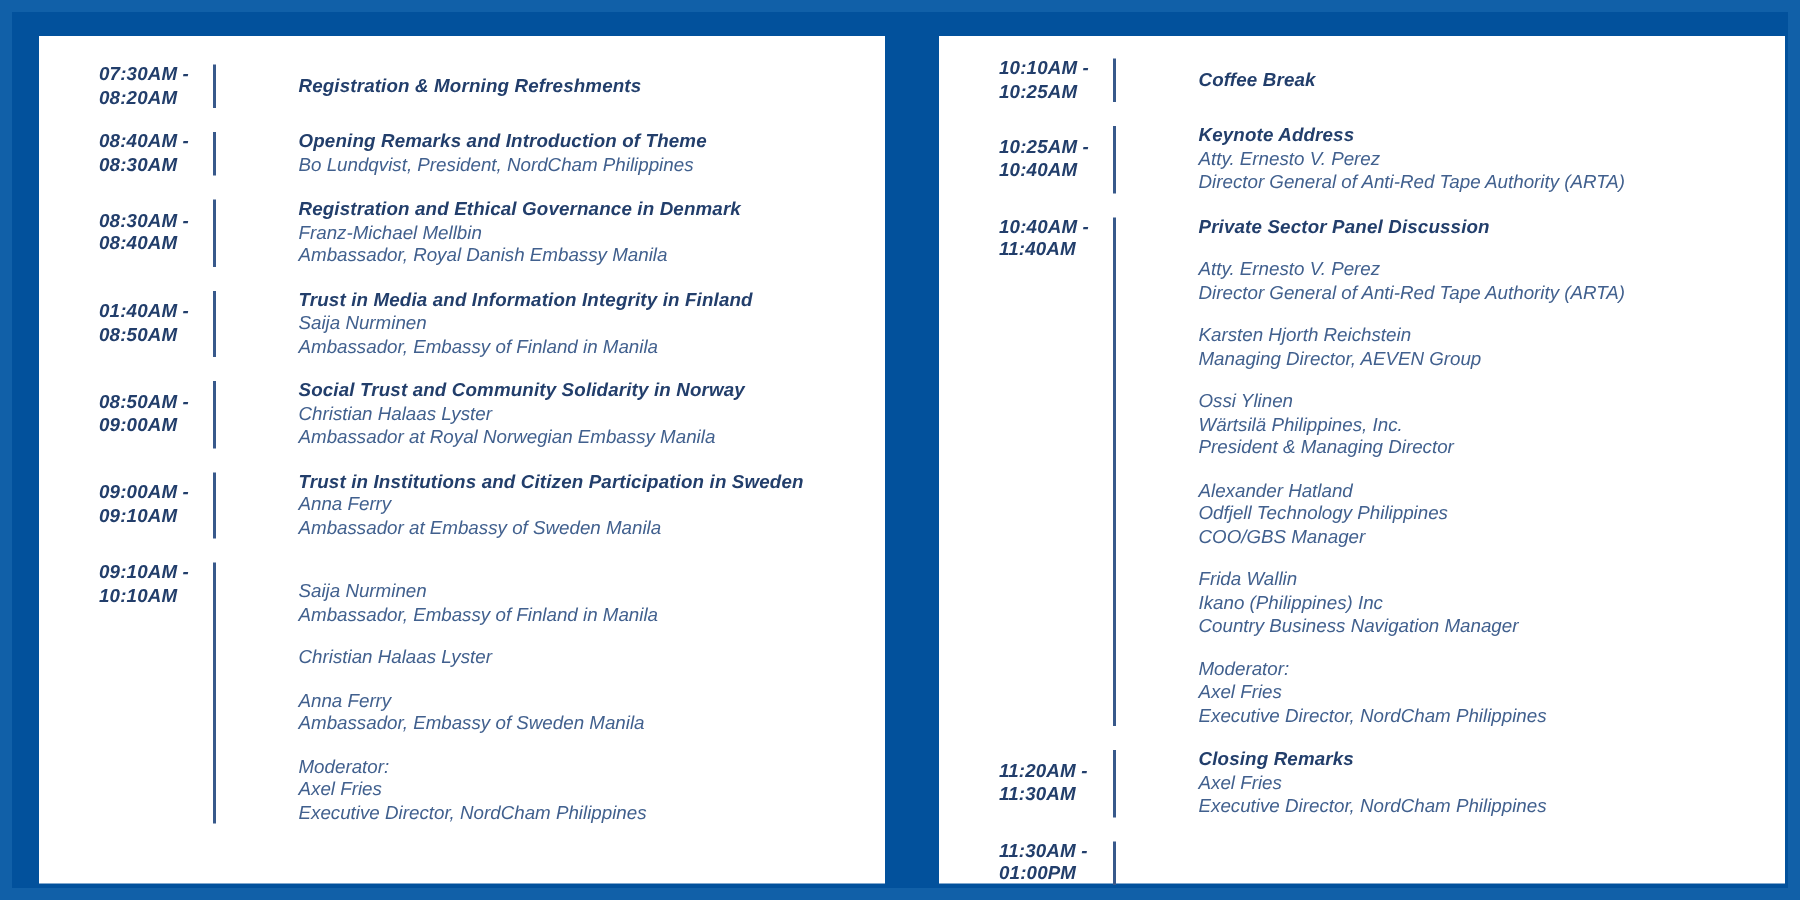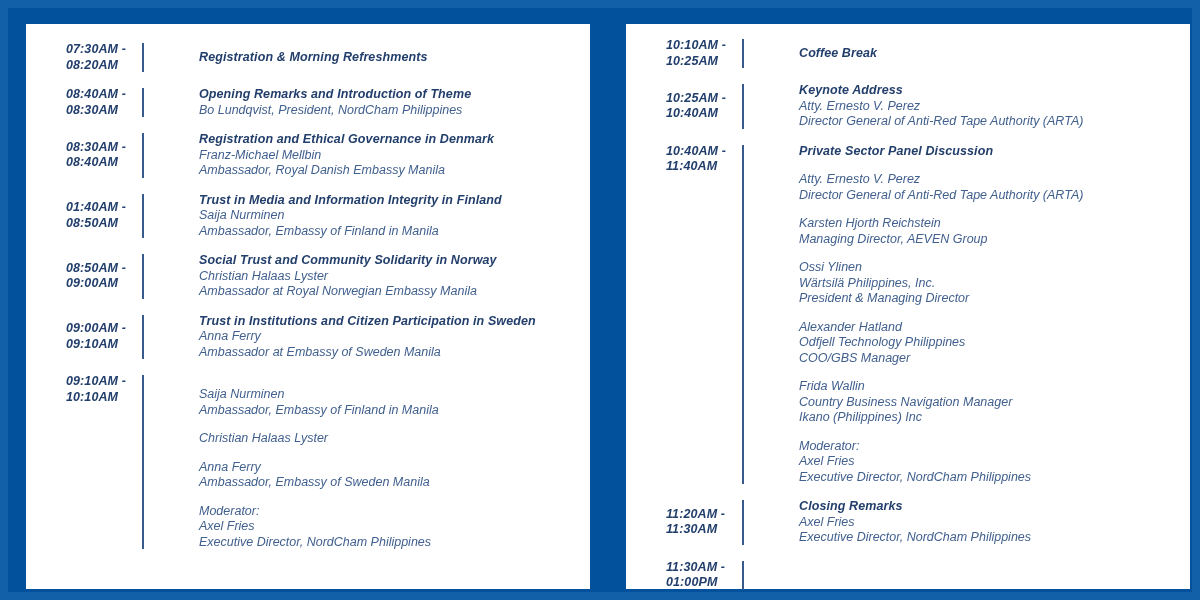--- a/index.html
+++ b/index.html
@@ -235,22 +235,22 @@
             <div class="line">Wärtsilä Philippines, Inc.</div>
             <div class="line">President &amp; Managing Director</div>
           </div>
           <div class="para gap">
             <div class="line">Alexander Hatland</div>
             <div class="line">Odfjell Technology Philippines</div>
             <div class="line">COO/GBS Manager</div>
           </div>
           <div class="para gap">
             <div class="line">Frida Wallin</div>
+            <div class="line">Ikano (Philippines) Inc</div>
             <div class="line">Country Business Navigation Manager</div>
-            <div class="line">Ikano (Philippines) Inc</div>
           </div>
           <div class="para gap">
             <div class="line">Moderator:</div>
             <div class="line">Axel Fries</div>
             <div class="line">Executive Director, NordCham Philippines</div>
           </div>
         </div>
   </div>
 
   <div class="row">

